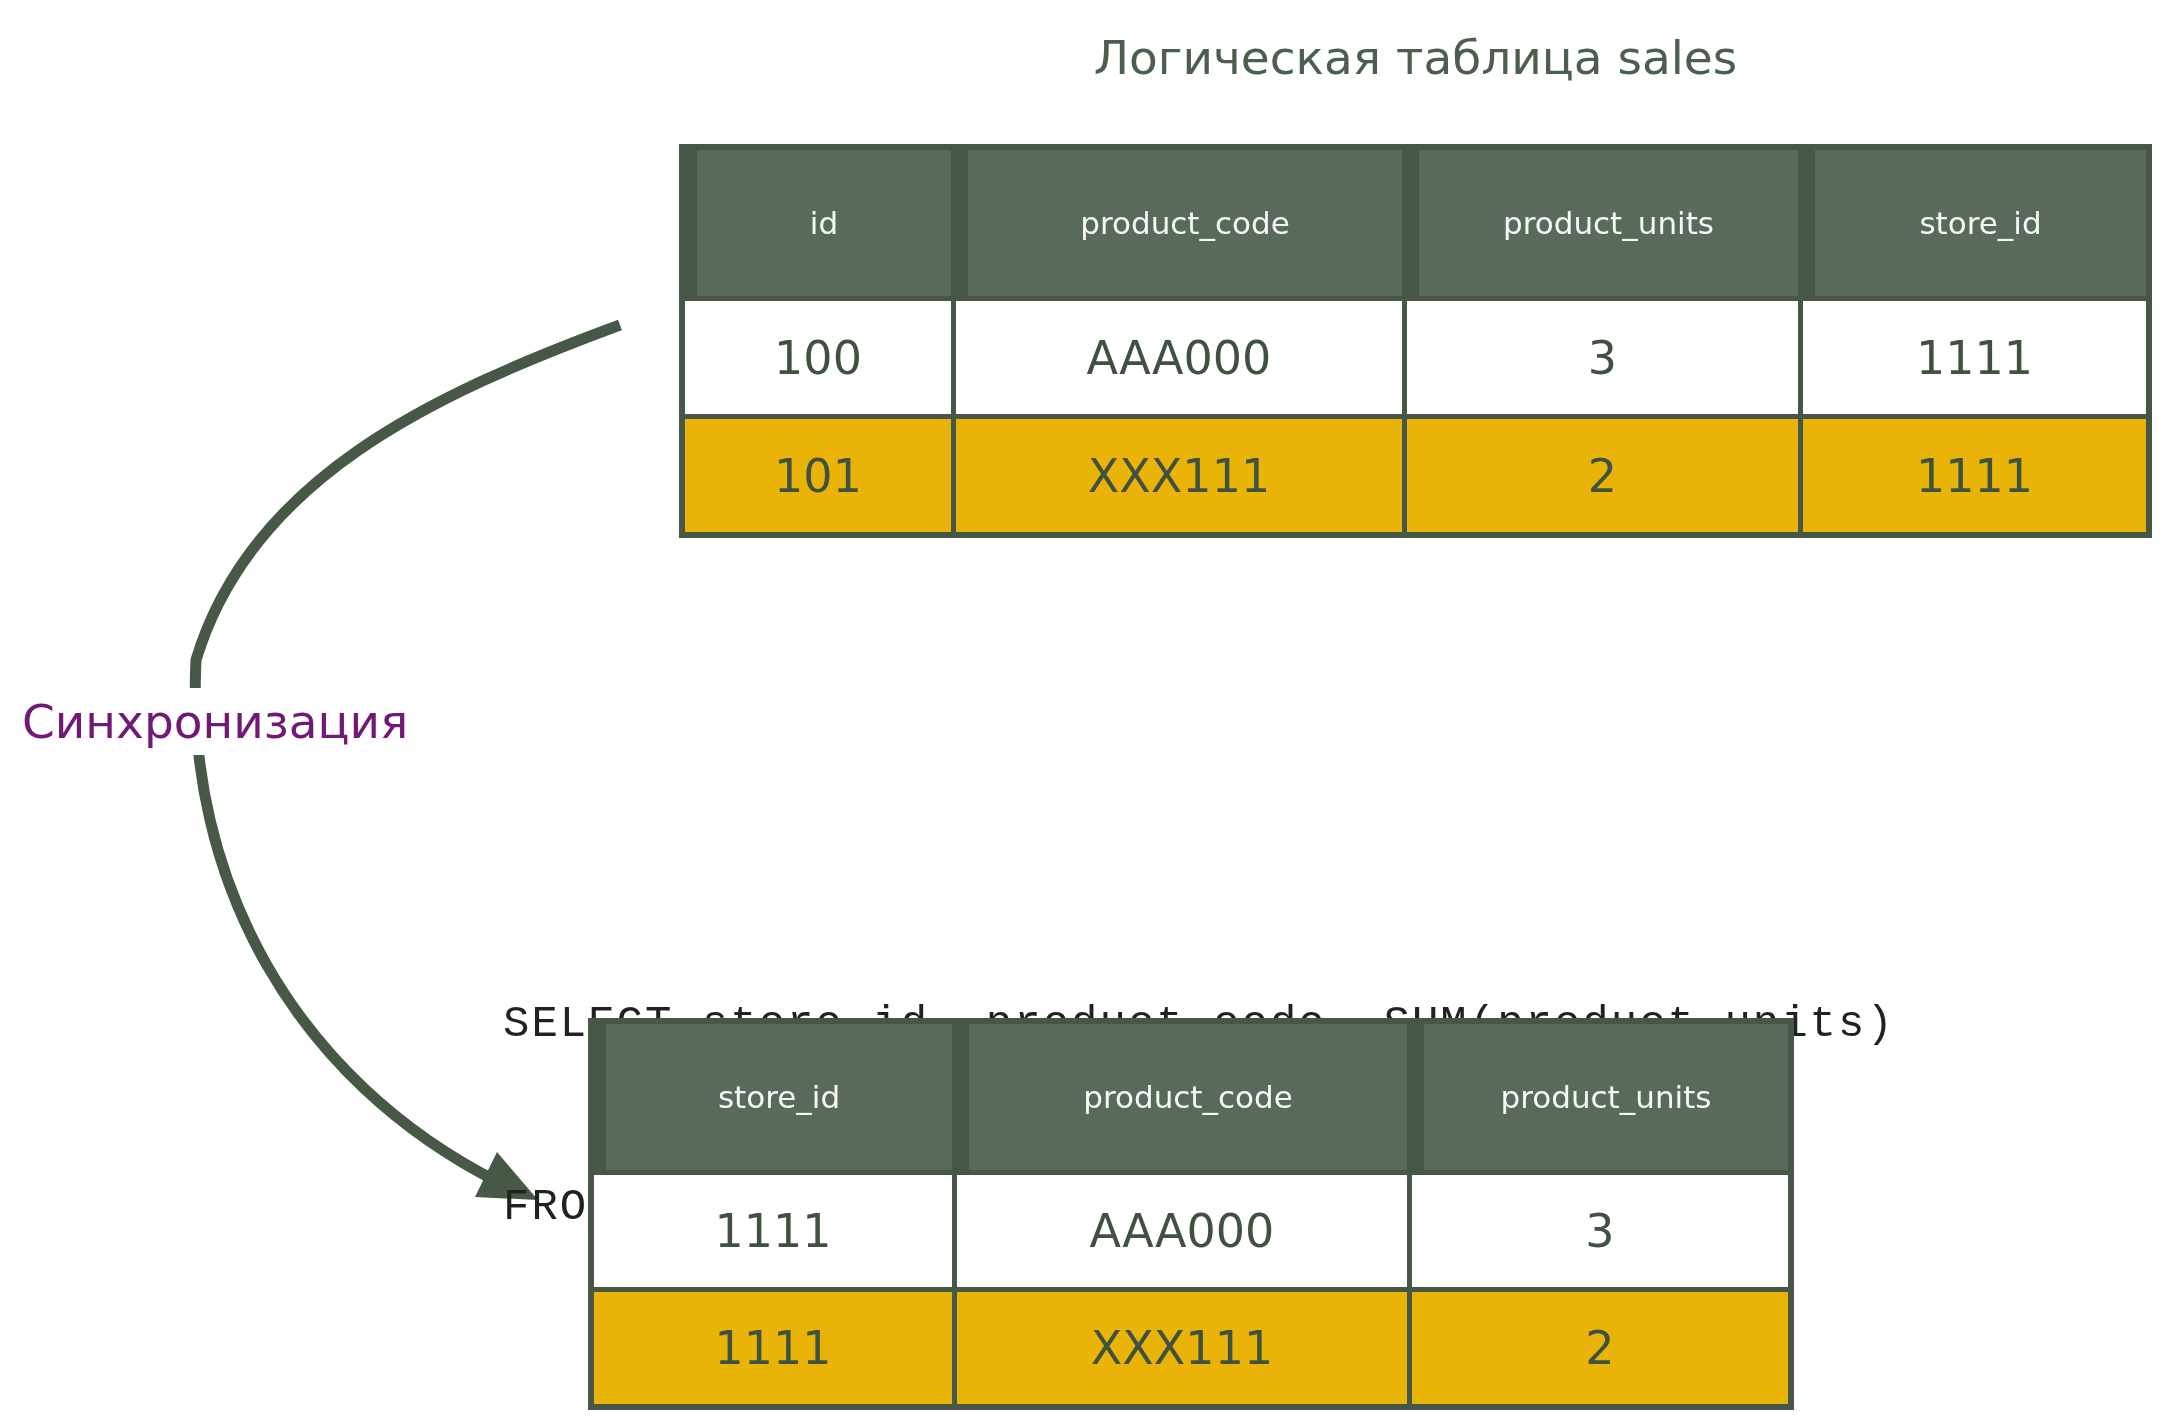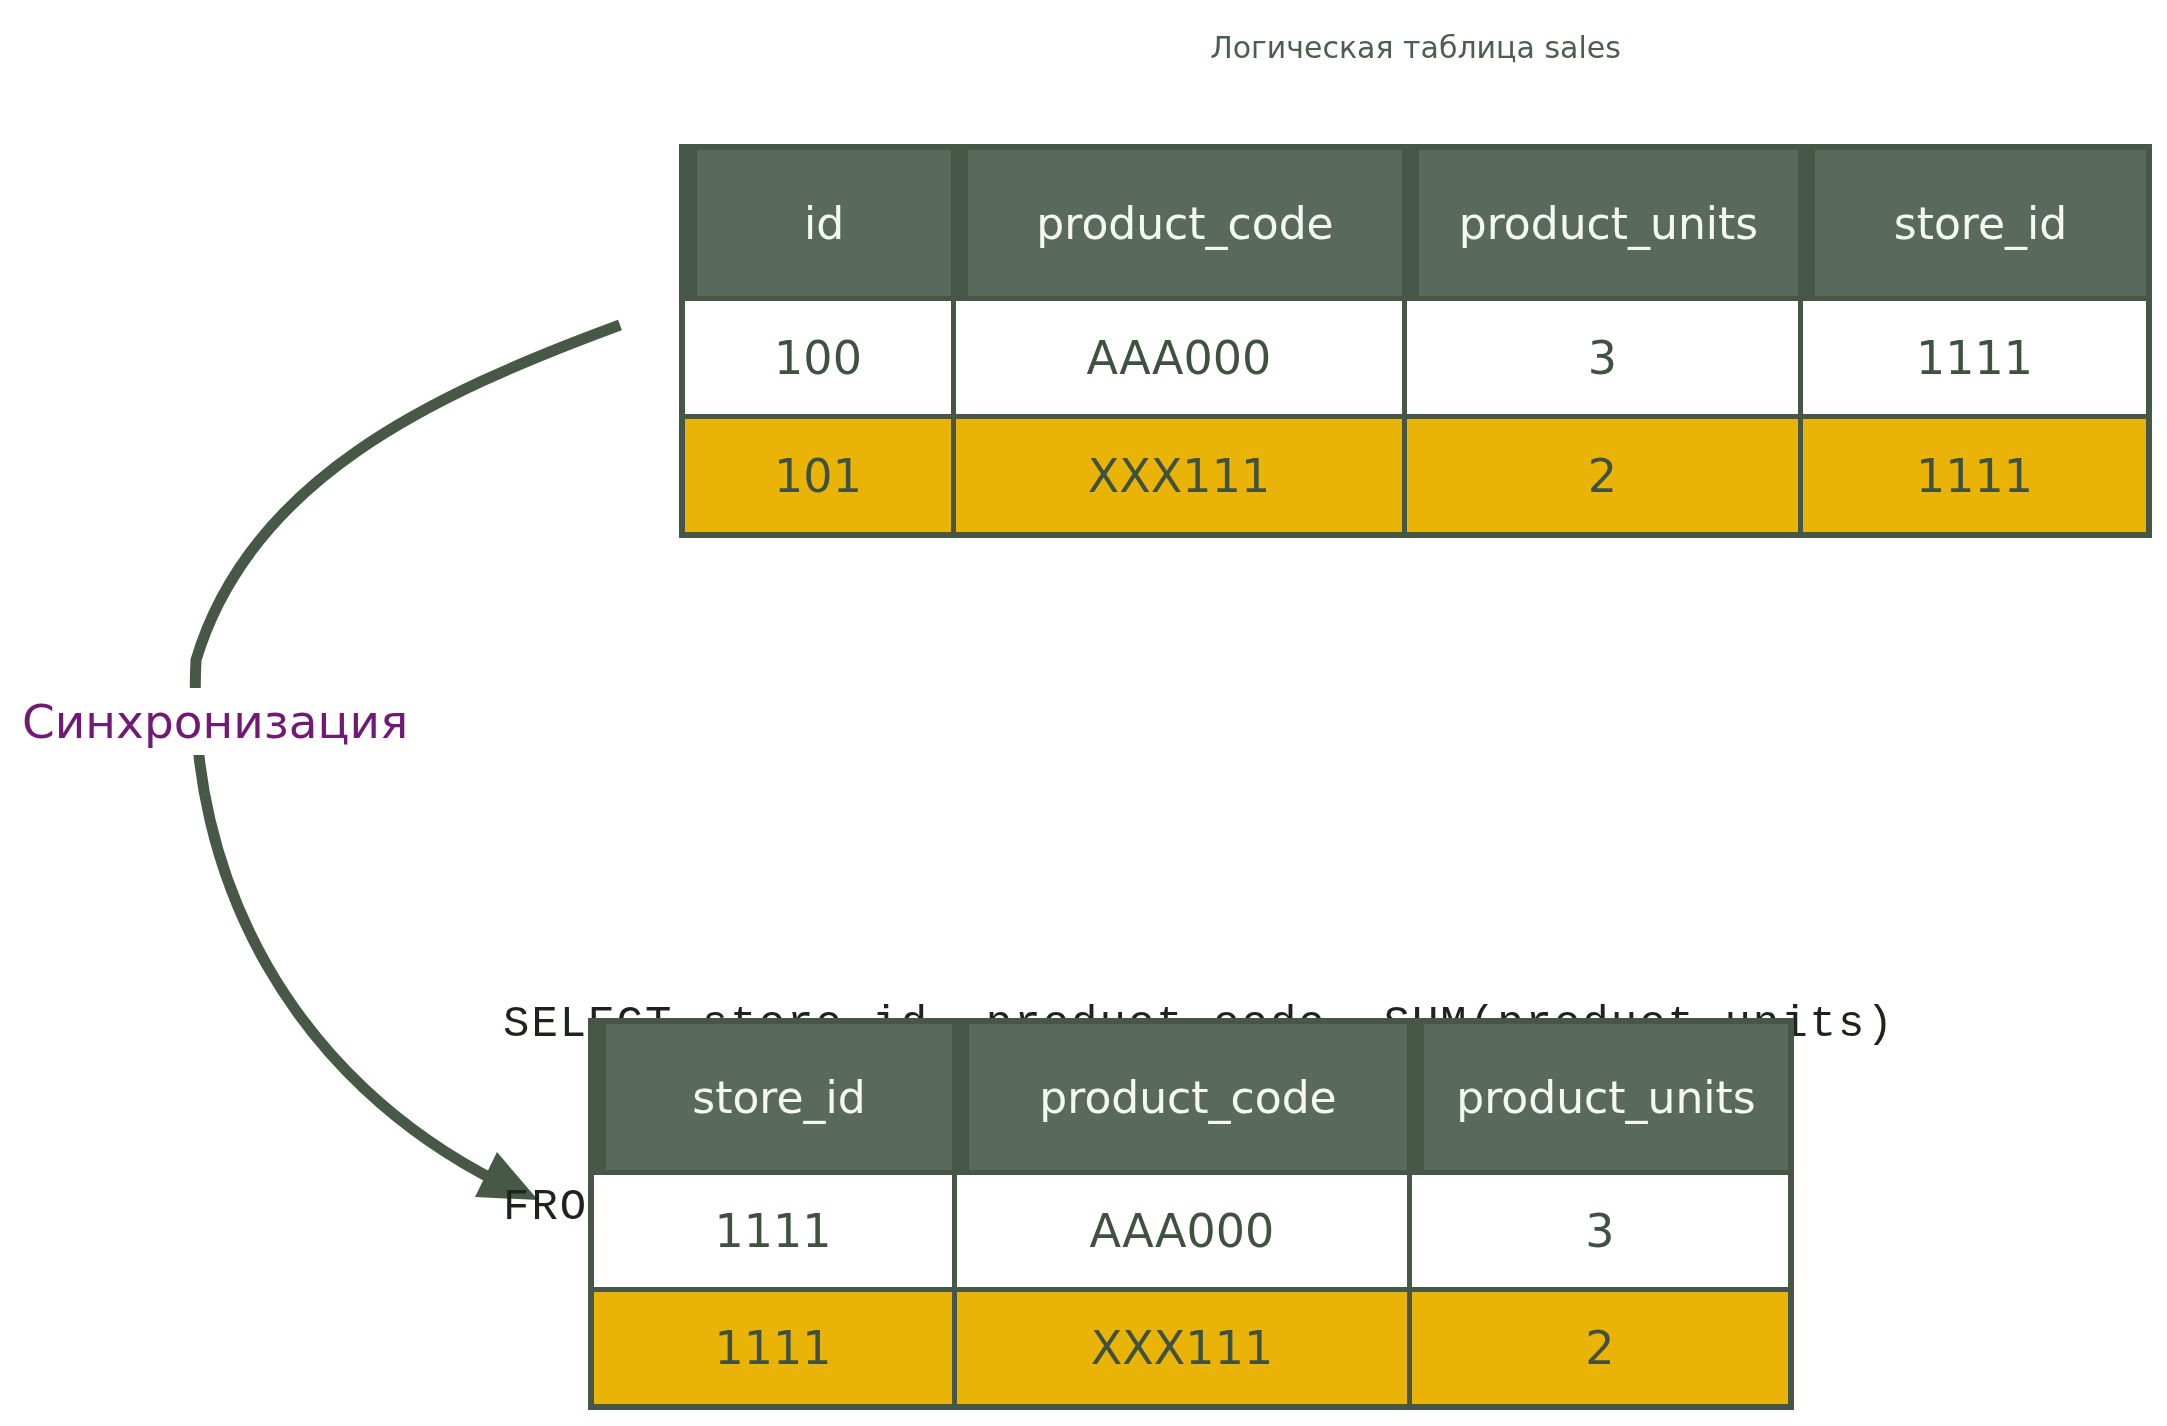--- a/index.html
+++ b/index.html
@@ -10,21 +10,21 @@
     overflow:hidden;
     font-family:"DejaVu Sans", sans-serif;
   }
   .arrow-svg {
     position:absolute; left:0; top:0; z-index:1;
     pointer-events:none;
   }
   .title {
     position:absolute; z-index:2;
     color:#4c5f4e;
-    font-size:30px;
+    font-size:47px;
     white-space:nowrap;
   }
   .top-title {
     left:679px; top:30px; width:1473px;
     text-align:center;
   }
   .mid-title {
     left:503px; top:766px;
   }
   .sql {
@@ -62,21 +62,21 @@
     grid-template-columns:358px 450px 376px;
     grid-template-rows:146px 112px 112px;
   }
   .hcell, .cell {
     display:flex; align-items:center; justify-content:center;
     white-space:nowrap;
   }
   .hcell {
     background:#596a5d;
     color:#f4f7f2;
-    font-size:44px;
+    font-size:31px;
     margin-left:12px;
   }
   .cell {
     background:#ffffff;
     color:#3f523f;
     font-size:46px;
   }
   .cell.alt { background:#eab308; }
 </style>
 </head>

